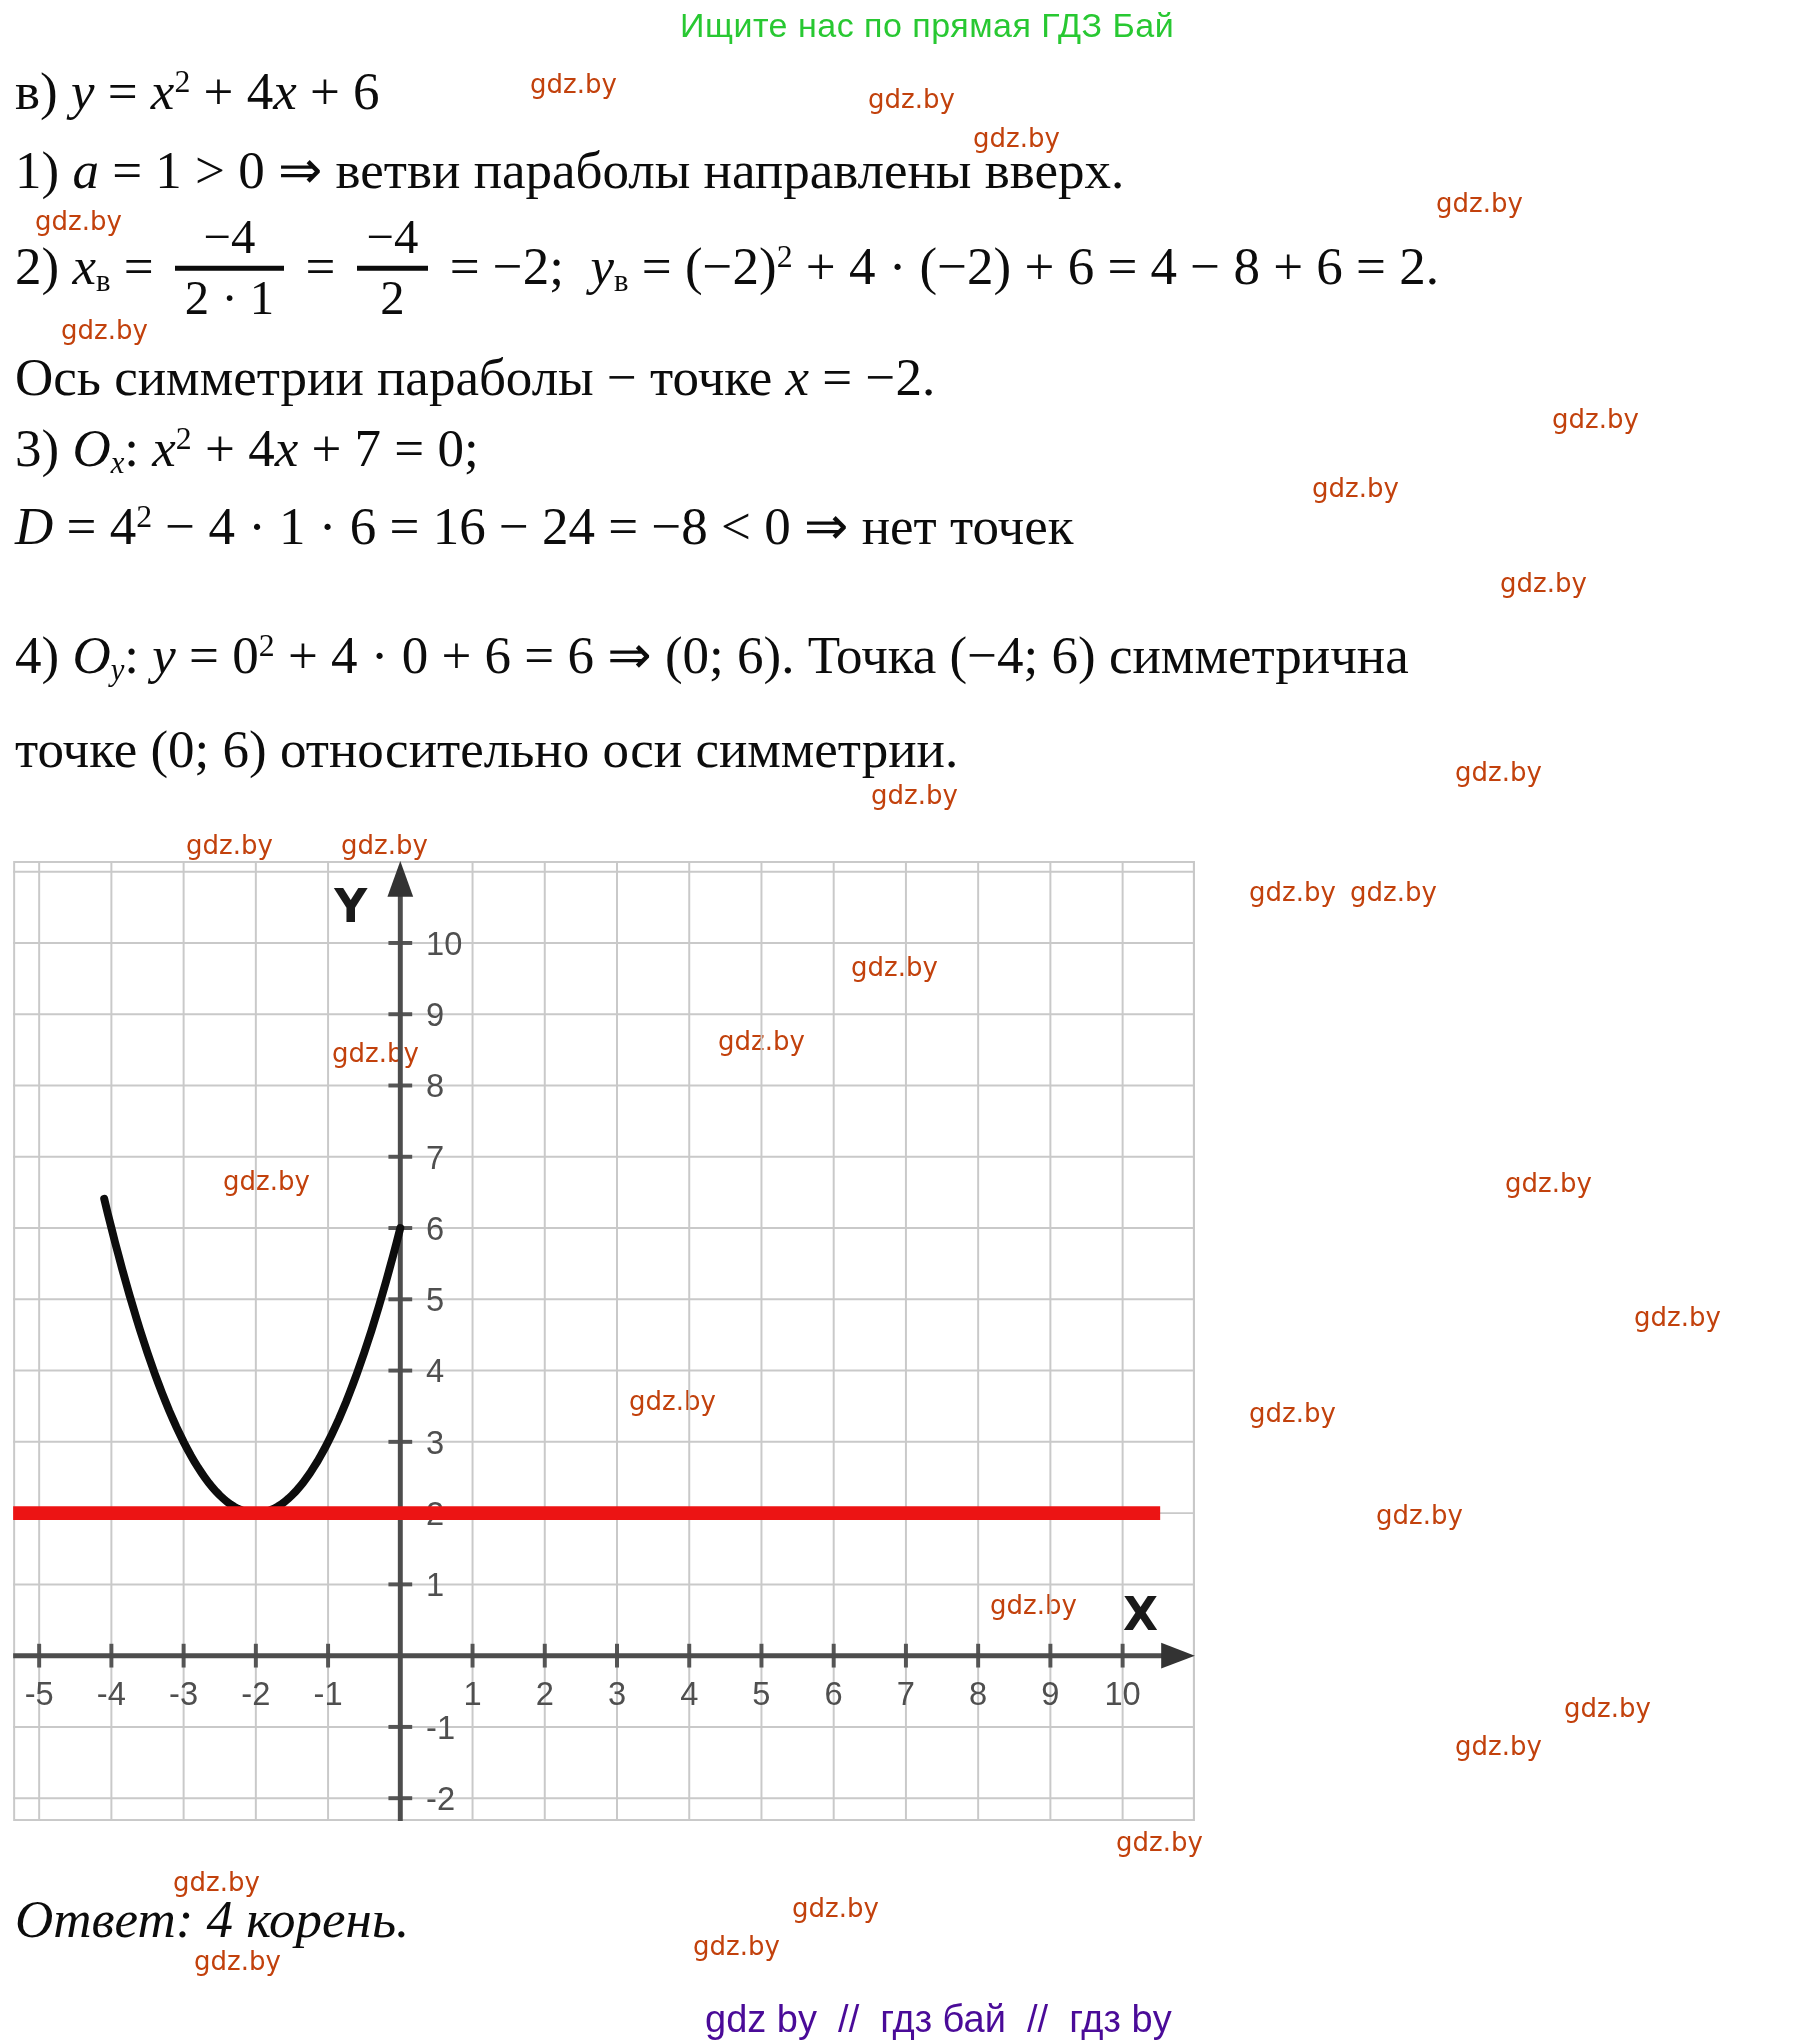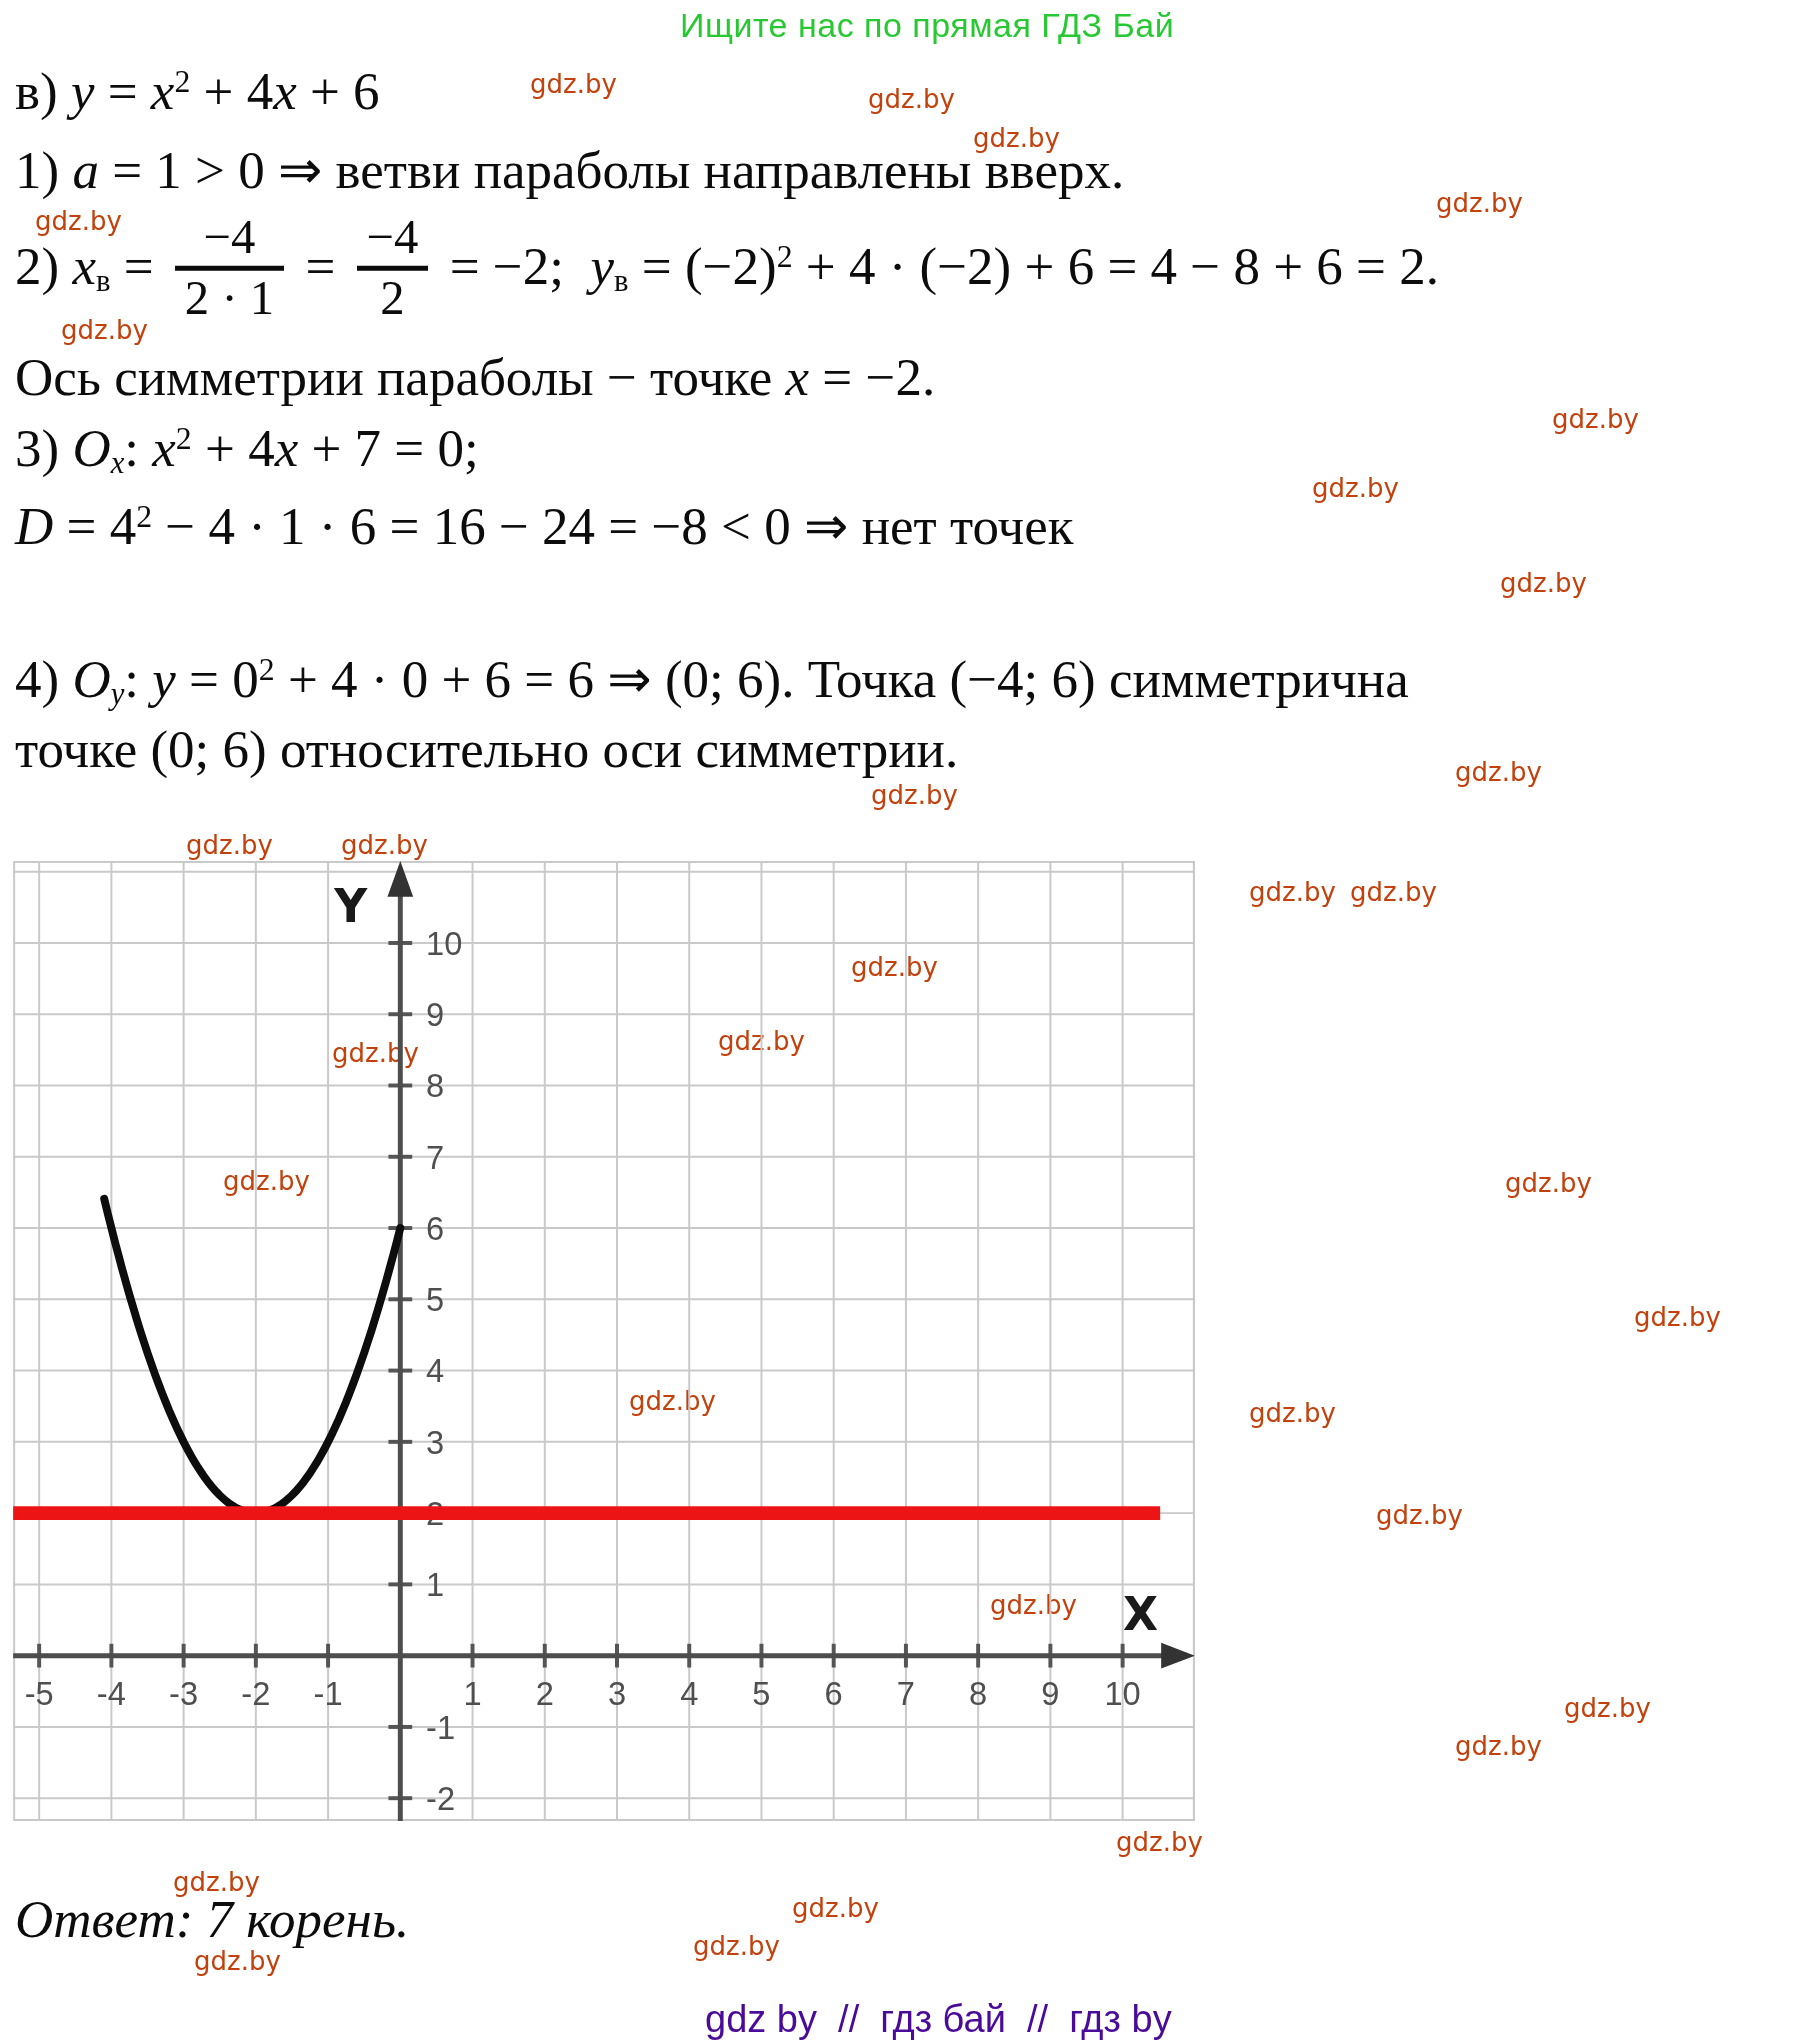--- a/index.html
+++ b/index.html
@@ -38,23 +38,23 @@
 
 <div class="promo" style="color: rgb(40, 200, 50);">Ищите нас по прямая ГДЗ Бай</div>
 
 <div class="solution">
     <div class="math-line" style="top: 61px;"><span class="seg-n">в) </span><span class="seg-i">y</span><span class="seg-n"> = </span><span class="seg-i">x</span><span class="seg-sup">2</span><span class="seg-n"> + 4</span><span class="seg-i">x</span><span class="seg-n"> + 6</span></div>
     <div class="math-line" style="top: 139px;"><span class="seg-n">1) </span><span class="seg-i">a</span><span class="seg-n"> = 1 &gt; 0 ⇒ ветви параболы направлены вверх.</span></div>
     <div class="math-line" style="top: 216px;"><span class="seg-n">2) </span><span class="seg-i">x</span><span class="seg-sub">в</span><span class="seg-n"> = </span><span class="frac"><span class="num">−4</span><span class="fbar"></span><span class="den">2 · 1</span></span><span class="seg-n"> = </span><span class="frac"><span class="num">−4</span><span class="fbar"></span><span class="den">2</span></span><span class="seg-n"> = −2;  </span><span class="seg-i">y</span><span class="seg-sub">в</span><span class="seg-n"> = (−2)</span><span class="seg-sup">2</span><span class="seg-n"> + 4 · (−2) + 6 = 4 − 8 + 6 = 2.</span></div>
     <div class="math-line" style="top: 347px;"><span class="seg-n">Ось симметрии параболы − точке </span><span class="seg-i">x</span><span class="seg-n"> = −2.</span></div>
     <div class="math-line" style="top: 418px;"><span class="seg-n">3) </span><span class="seg-i">O</span><span class="seg-subi">x</span><span class="seg-n">: </span><span class="seg-i">x</span><span class="seg-sup">2</span><span class="seg-n"> + 4</span><span class="seg-i">x</span><span class="seg-n"> + 7 = 0;</span></div>
     <div class="math-line" style="top: 495px;"><span class="seg-i">D</span><span class="seg-n"> = 4</span><span class="seg-sup">2</span><span class="seg-n"> − 4 · 1 · 6 = 16 − 24 = −8 &lt; 0 ⇒ нет точек</span></div>
-    <div class="math-line" style="top: 648px;"><span class="seg-n">4) </span><span class="seg-i">O</span><span class="seg-subi">y</span><span class="seg-n">: </span><span class="seg-i">y</span><span class="seg-n"> = 0</span><span class="seg-sup">2</span><span class="seg-n"> + 4 · 0 + 6 = 6 ⇒ (0; 6). Точка (−4; 6) симметрична</span></div>
+    <div class="math-line" style="top: 624px;"><span class="seg-n">4) </span><span class="seg-i">O</span><span class="seg-subi">y</span><span class="seg-n">: </span><span class="seg-i">y</span><span class="seg-n"> = 0</span><span class="seg-sup">2</span><span class="seg-n"> + 4 · 0 + 6 = 6 ⇒ (0; 6). Точка (−4; 6) симметрична</span></div>
     <div class="math-line" style="top: 719px;"><span class="seg-n">точке (0; 6) относительно оси симметрии.</span></div>
-    <div class="math-line" style="top: 1889px;"><span class="seg-i">Ответ: 7 корень.</span></div>
+    <div class="math-line" style="top: 1889px;"><span class="seg-i">Ответ: 4 корень.</span></div>
   </div>
 
 <div id="wm-layer">
     <span class="watermark" style="left: 530px; top: 69px;">gdz.by</span>
     <span class="watermark" style="left: 868px; top: 84px;">gdz.by</span>
     <span class="watermark" style="left: 973px; top: 123px;">gdz.by</span>
     <span class="watermark" style="left: 1436px; top: 188px;">gdz.by</span>
     <span class="watermark" style="left: 35px; top: 206px;">gdz.by</span>
     <span class="watermark" style="left: 61px; top: 315px;">gdz.by</span>
     <span class="watermark" style="left: 1552px; top: 404px;">gdz.by</span>

